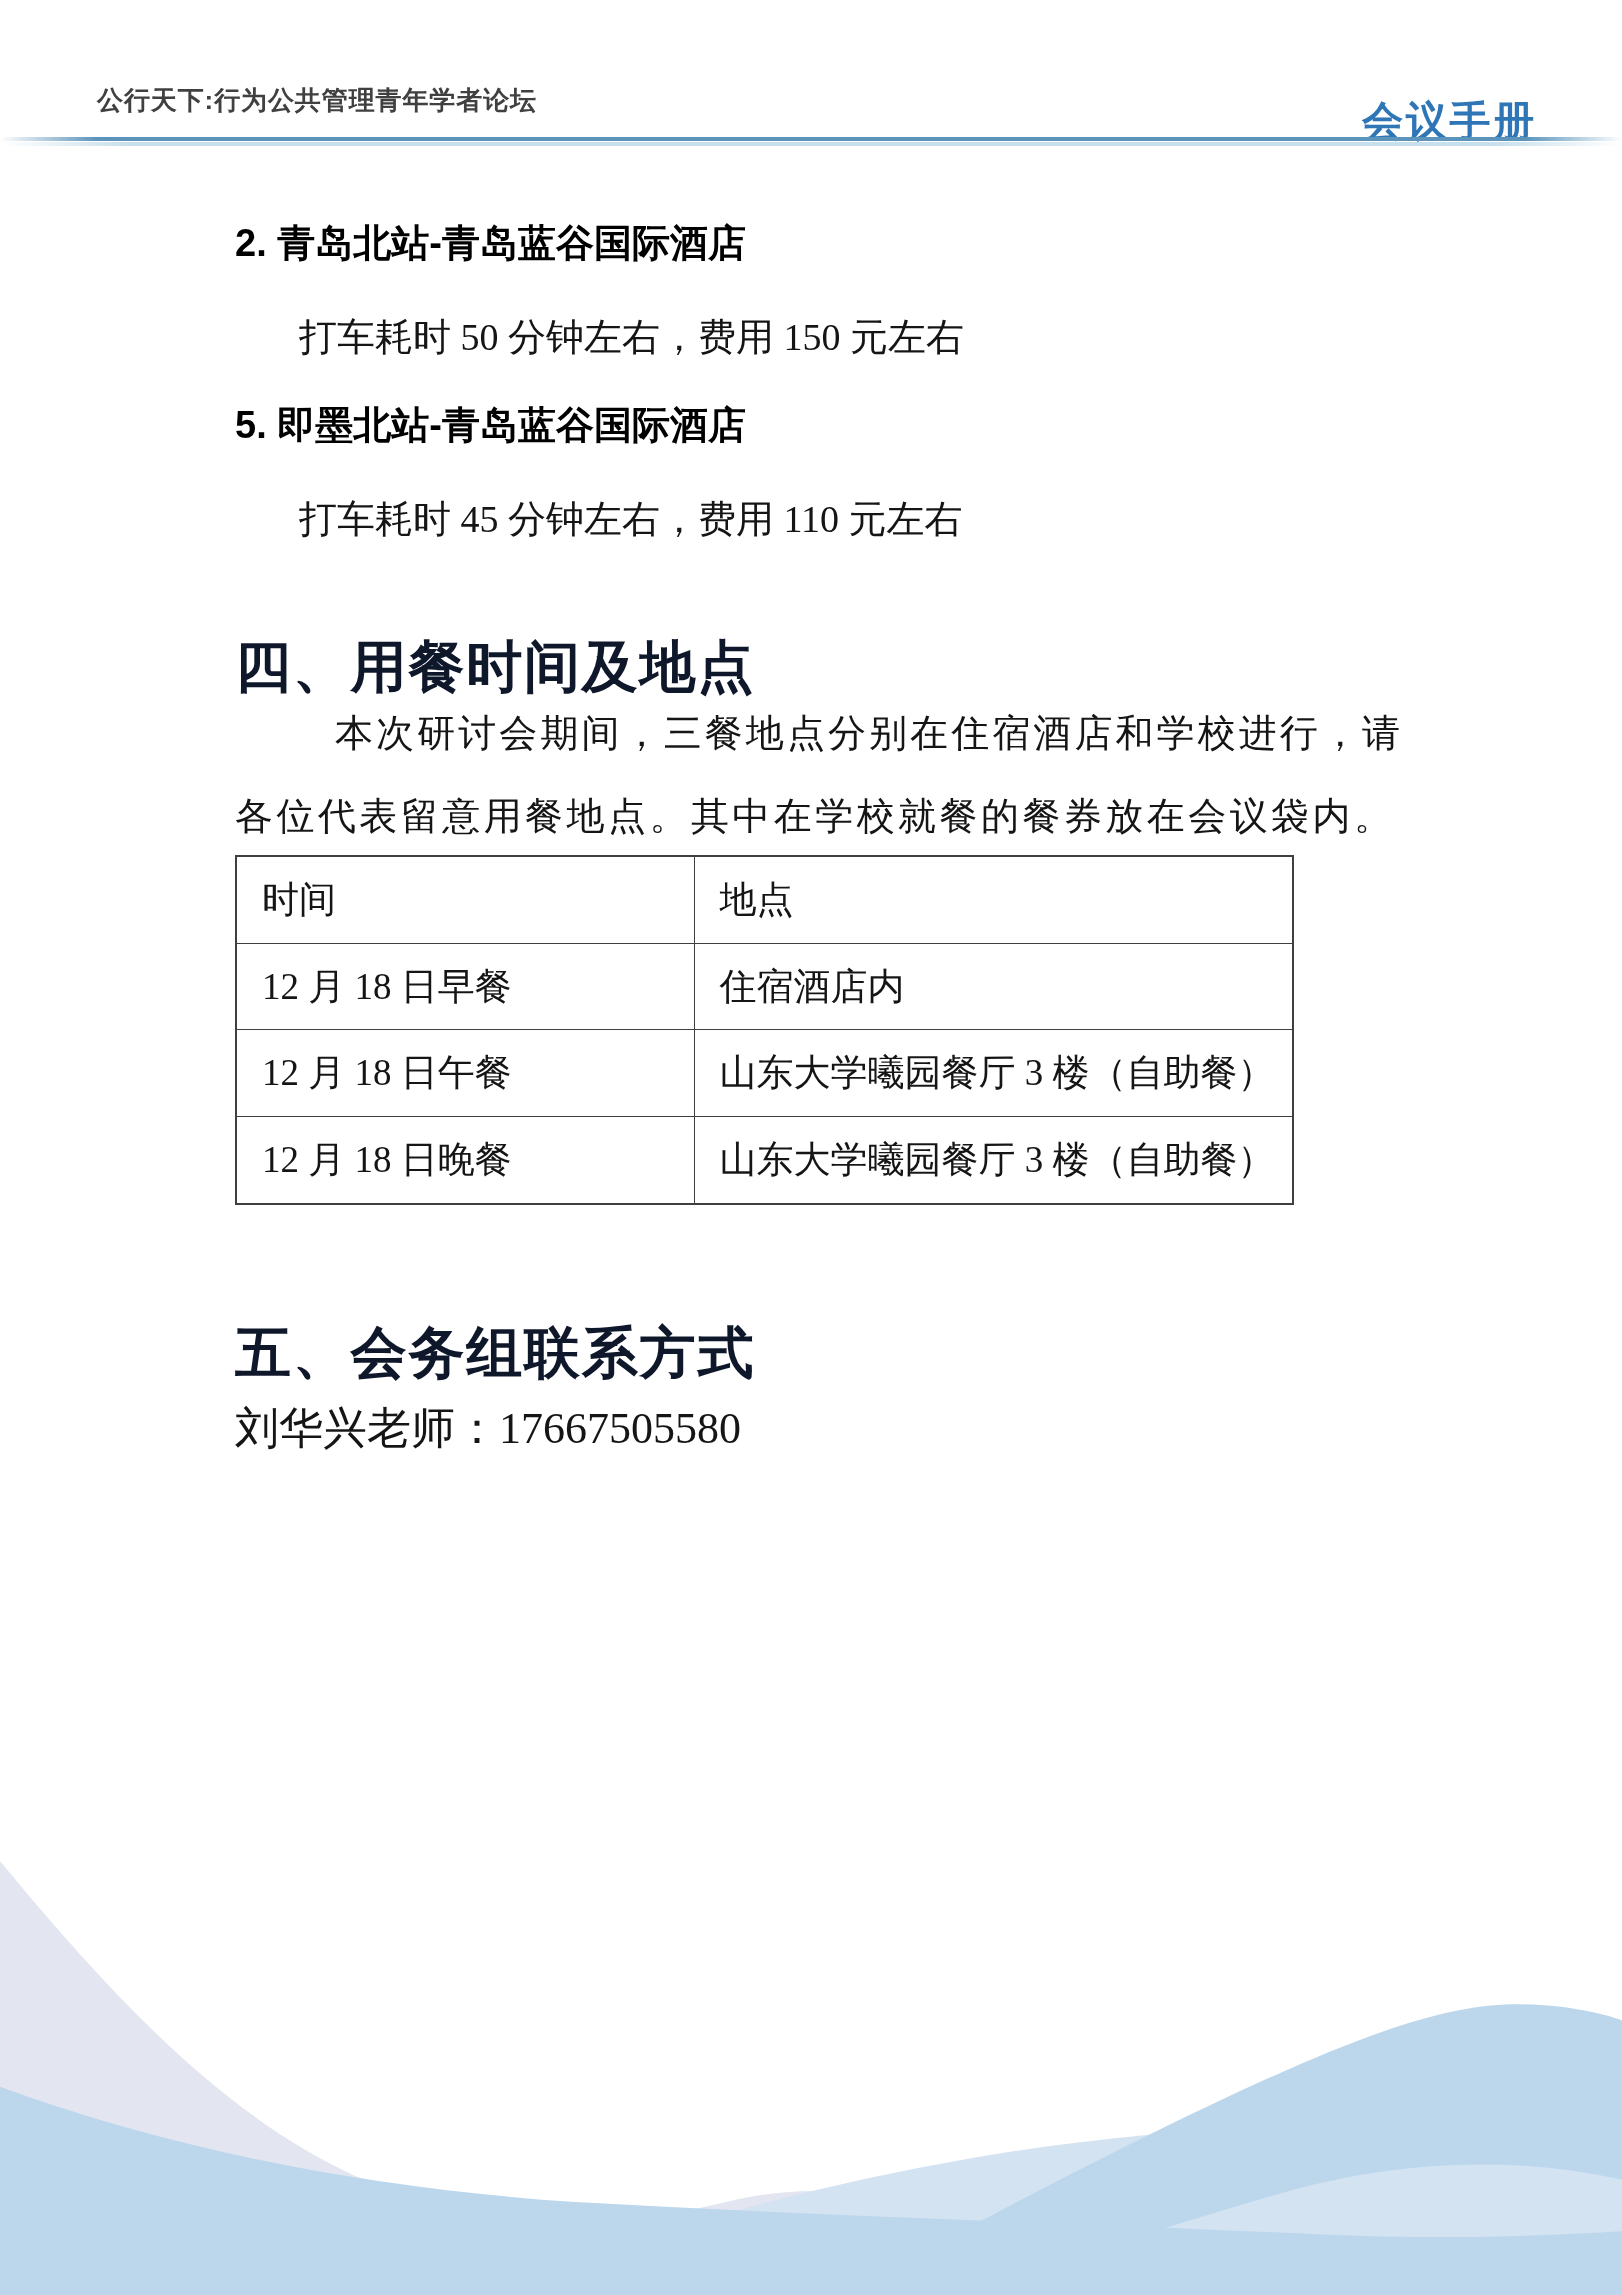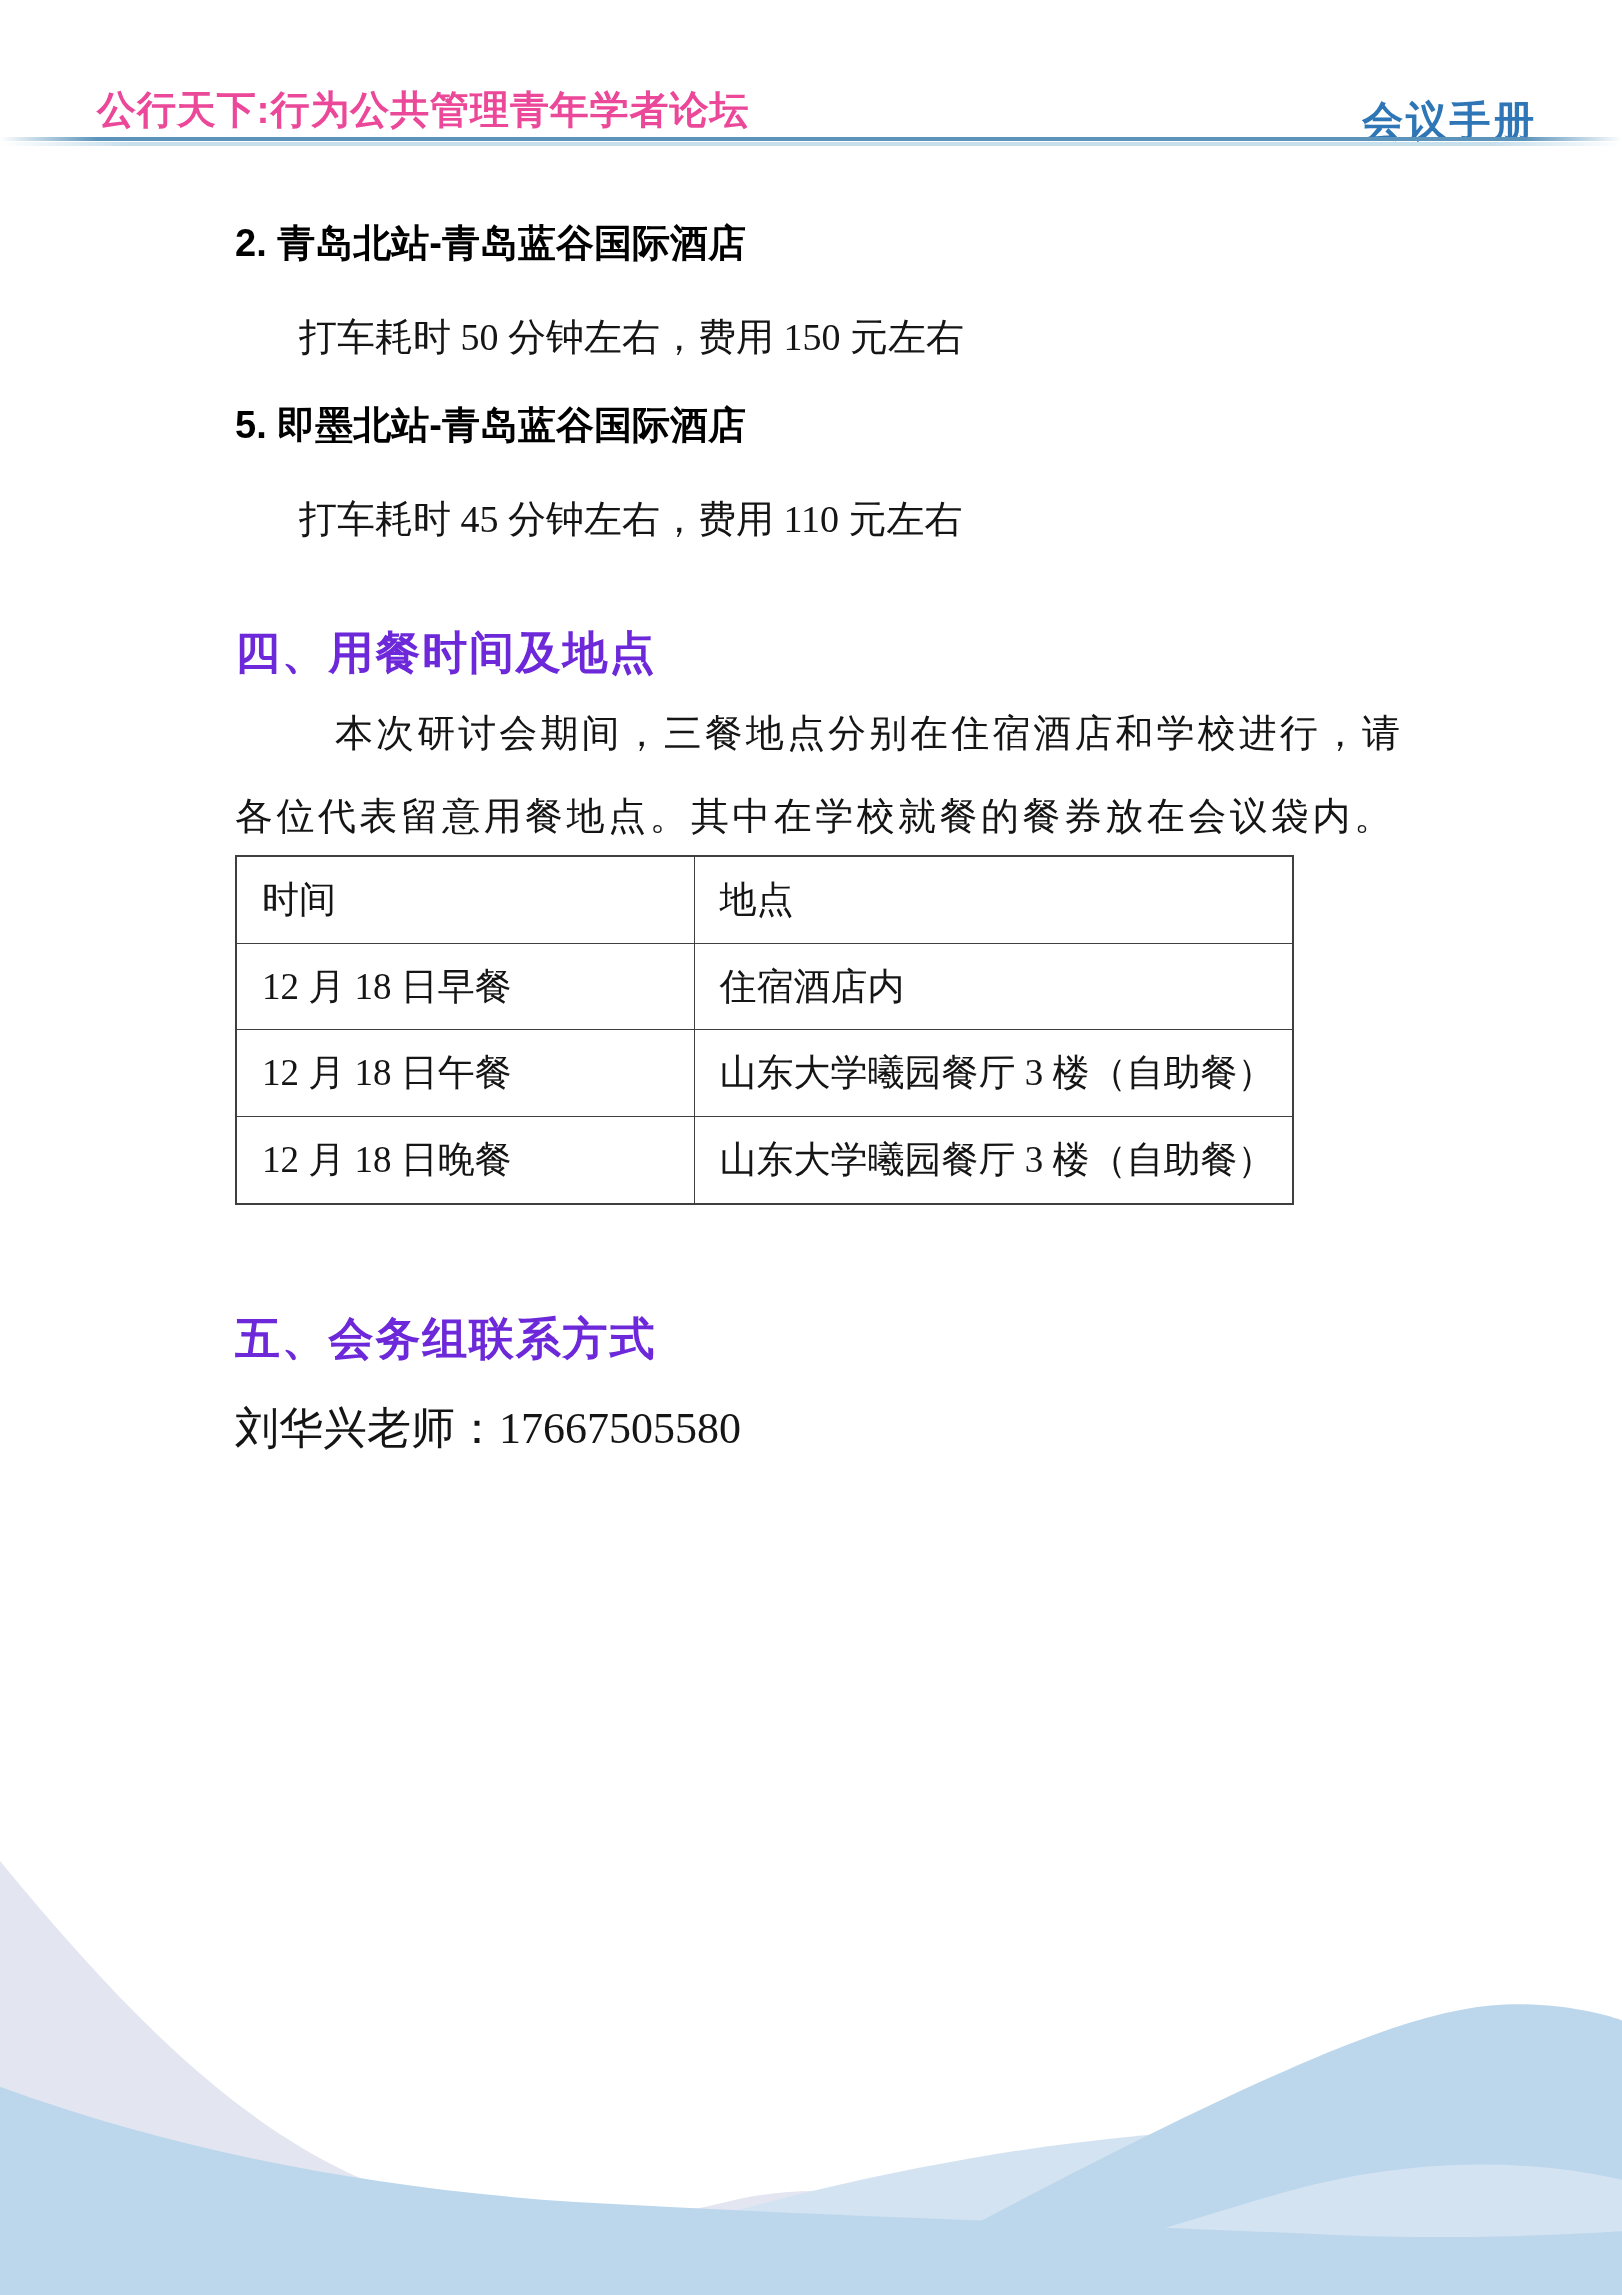--- a/index.html
+++ b/index.html
@@ -8,22 +8,22 @@
     width:1622px;height:2295px;
     background:#ffffff;
     overflow:hidden;
     font-family:"Liberation Serif","DejaVu Serif",serif;
     color:#111111;
   }
   
   .hdr-left{
     position:absolute;left:97px;top:83px;
     font-family:"Liberation Sans","DejaVu Sans",sans-serif;
-    font-weight:bold;font-size:39px;letter-spacing:0.9px;
-    color:#ec4899;white-space:nowrap;
+    font-weight:bold;font-size:26px;letter-spacing:0.9px;
+    color:#404040;white-space:nowrap;
   }
   .hdr-right{
     position:absolute;right:85px;top:94px;
     font-family:"Liberation Serif","DejaVu Serif",serif;
     font-weight:bold;font-size:41px;letter-spacing:2.7px;
     color:#2e76b6;white-space:nowrap;
   }
   .hdr-rule{
     position:absolute;left:0;top:137px;width:1622px;height:4.4px;
     background:linear-gradient(to right, rgba(99,154,192,0) 0%, #5b93ba 6%, #5b93ba 94%, rgba(99,154,192,0) 100%);
@@ -38,21 +38,21 @@
     font-family:"Liberation Sans","DejaVu Sans",sans-serif;
     font-weight:bold;font-size:38px;color:#000;white-space:nowrap;
   }
   .item-detail{
     position:absolute;left:299px;
     font-size:38px;color:#151515;white-space:pre;
   }
   .sec-heading{
     position:absolute;left:235px;
     font-family:"Liberation Sans","DejaVu Sans",sans-serif;
-    font-weight:bold;font-size:45px;color:#6d28d9;letter-spacing:1.8px;white-space:nowrap;
+    font-weight:bold;font-size:56px;color:#0f172a;letter-spacing:1.8px;white-space:nowrap;margin-top:7px;
   }
   .para-line{
     position:absolute;
     font-size:38px;color:#151515;
     text-align:justify;text-align-last:justify;
     white-space:nowrap;
   }
   .para-line.justified{white-space:normal;}
   
   .meal-table{

